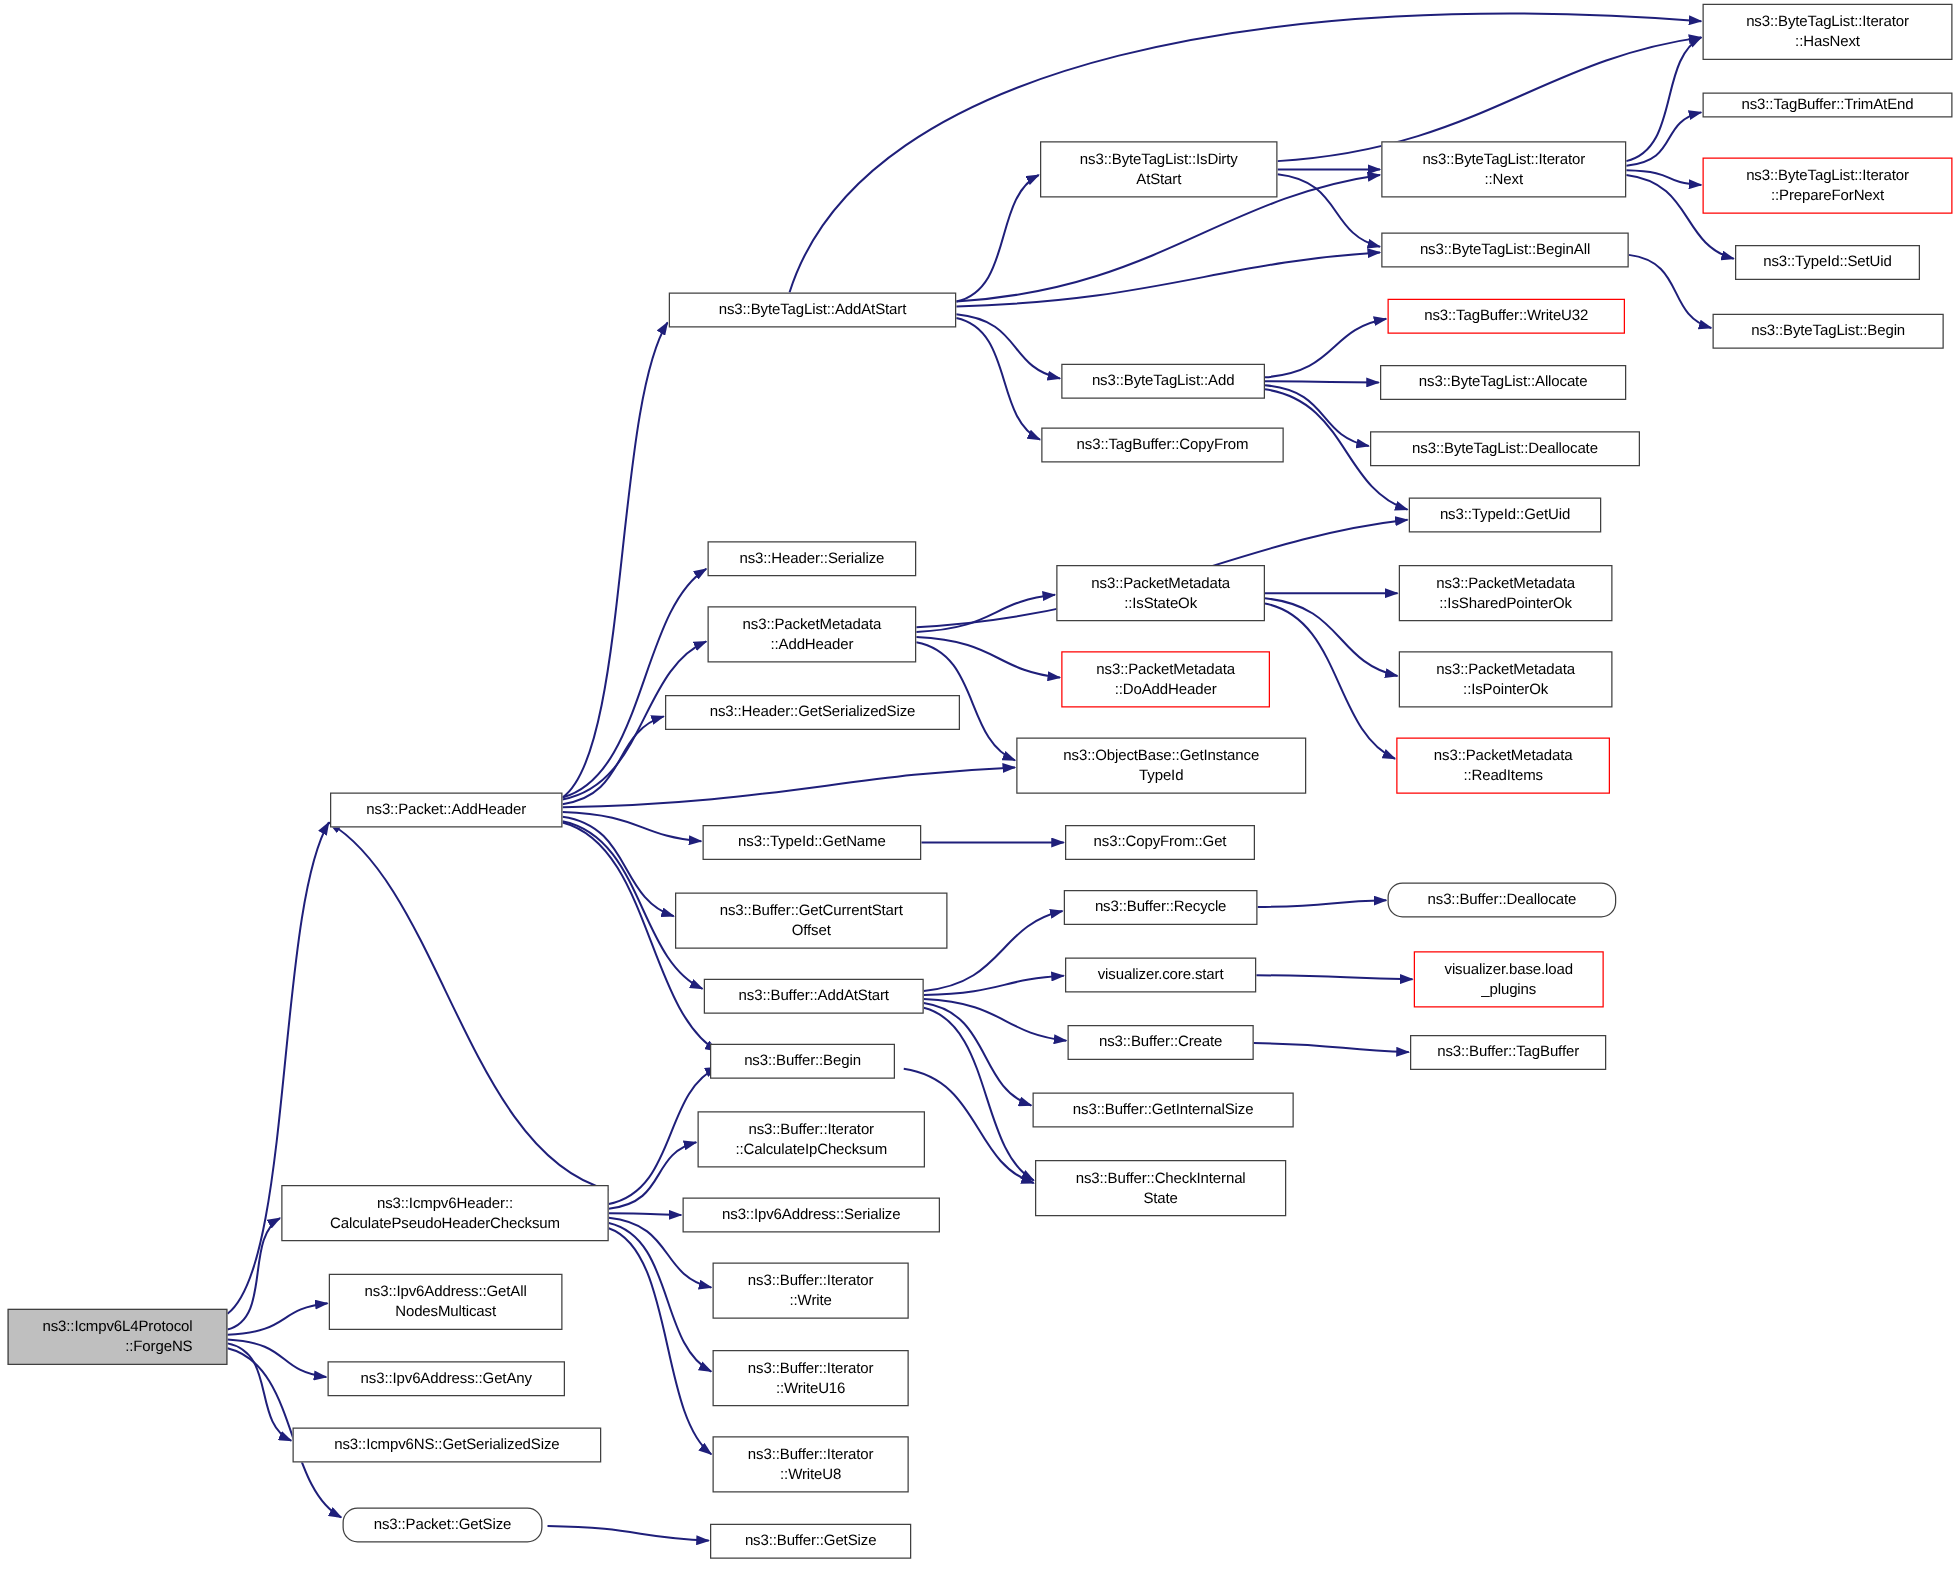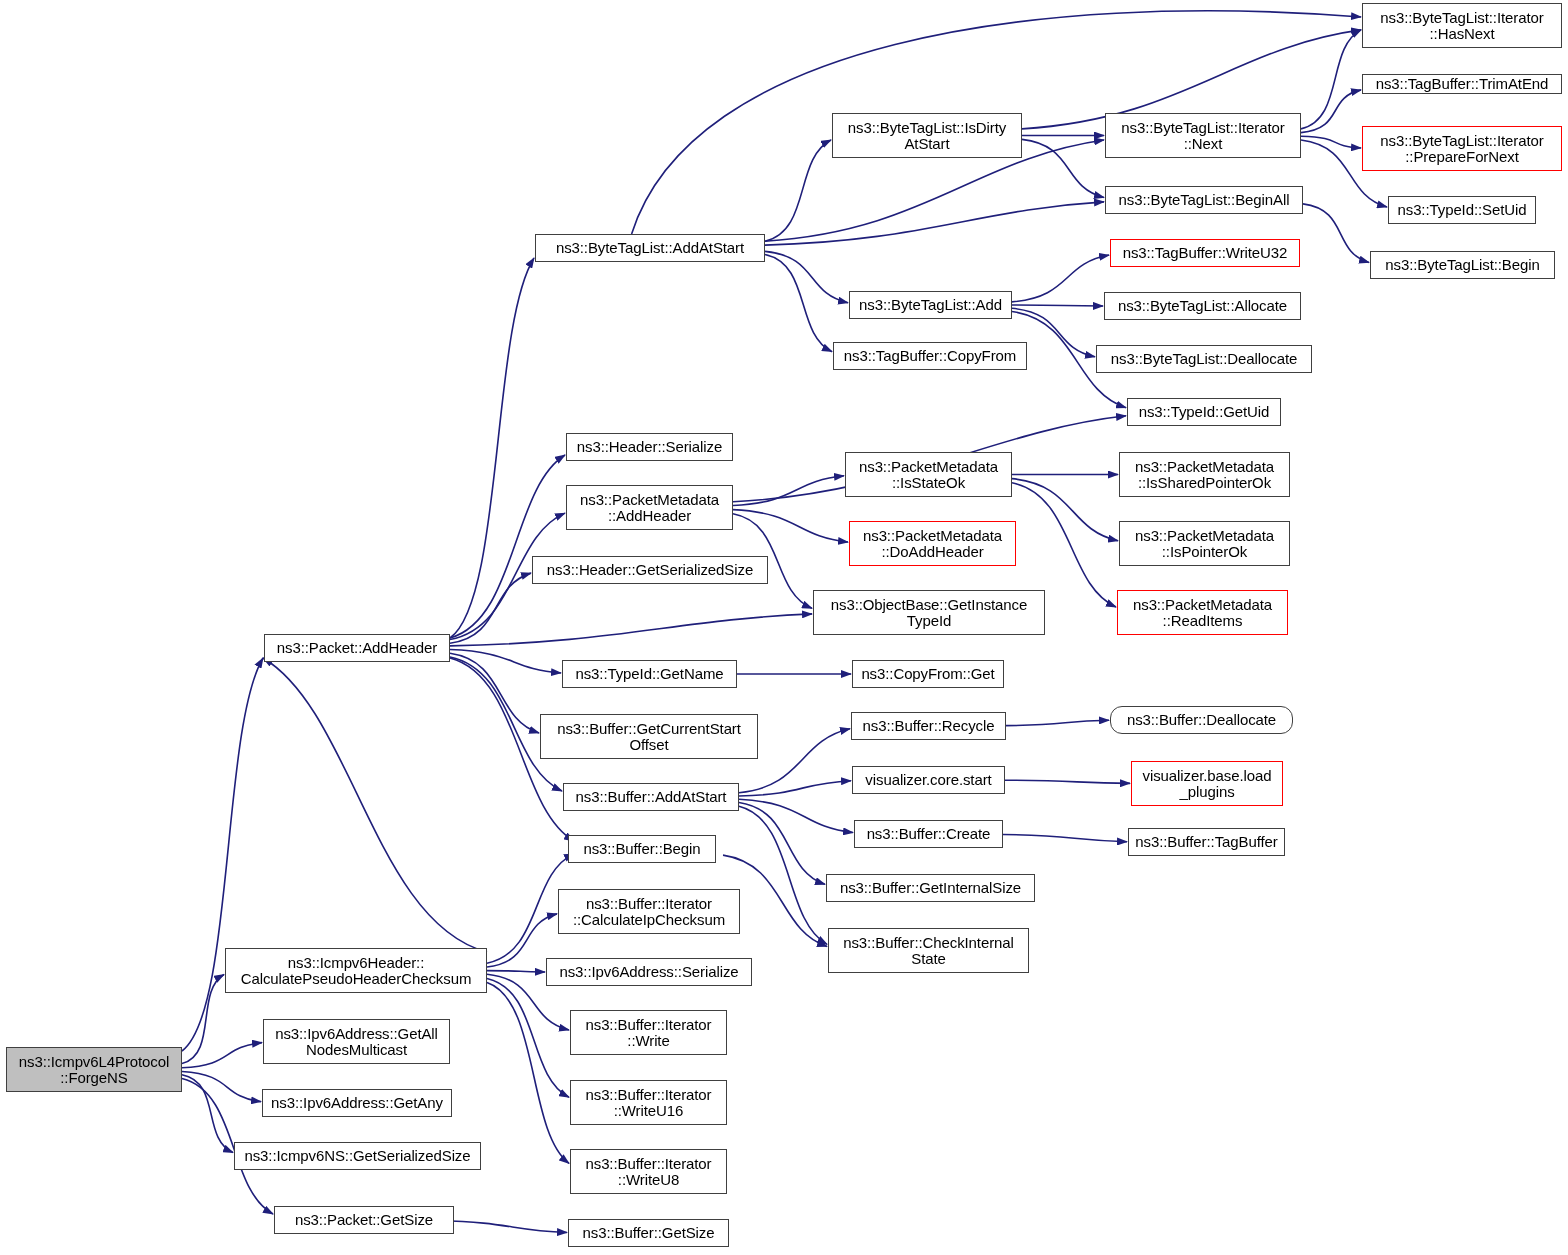--- a/index.html
+++ b/index.html
@@ -1,21 +1,21 @@
 <!DOCTYPE html>
 <html><head>
 <meta charset="utf-8">
 <style>
   html,body{margin:0;padding:0;background:#ffffff;}
   body{font-family:"Liberation Sans","DejaVu Sans",sans-serif;}
   #canvas{position:relative;width:1568px;height:1255px;background:#fff;overflow:hidden;}
   #edges{position:absolute;left:0;top:0;width:1568px;height:1255px;pointer-events:none;}
   .node{position:absolute;box-sizing:border-box;border:1px solid #404040;background:#ffffff;
         display:flex;align-items:center;justify-content:center;text-align:center;
-        font-size:15px;line-height:15.5px;color:#000;letter-spacing:-0.1px;white-space:pre-line;}
+        font-size:12px;line-height:15.5px;color:#000;letter-spacing:-0.1px;white-space:pre-line;}
   .node.red{border-color:#ff0000;}
   .node.root{background:#bfbfbf;border-color:#404040;}
 </style>
 </head>
 <body>
 
 <div id="canvas">
   <svg id="edges" viewBox="0 0 1568 1255">
     <defs>
       <marker id="ah" markerWidth="11" markerHeight="8" refX="10" refY="4" orient="auto" markerUnits="userSpaceOnUse">
@@ -76,21 +76,21 @@
         <path d="M487,952 C374.92,922.6 352.664,710.92 263,658" marker-end="url(#ah)" stroke="#1f1f7a"></path>
         <path d="M487,963.21 C541.54,952.2750000000001 530.3679999999999,873.543 574,853.86" marker-end="url(#ah)" stroke="#1f1f7a"></path>
         <path d="M487,966.96 C534.4,961.6500000000001 519.08,923.418 557,913.86" marker-end="url(#ah)" stroke="#1f1f7a"></path>
         <path d="M487,970.59 C529.36,970.725 511.112,971.697 545,971.94" marker-end="url(#ah)" stroke="#1f1f7a"></path>
         <path d="M487,974.22 C539.44,979.8000000000001 527.048,1019.976 569,1030.02" marker-end="url(#ah)" stroke="#1f1f7a"></path>
         <path d="M487,978.42 C539.44,990.3 527.048,1075.836 569,1097.22" marker-end="url(#ah)" stroke="#1f1f7a"></path>
         <path d="M487,982.56 C539.44,1000.65 527.048,1130.8980000000001 569,1163.46" marker-end="url(#ah)" stroke="#1f1f7a"></path>
         <path d="M438,1220.78 C510.18,1221.95 509.256,1230.374 567,1232.48" marker-end="url(#ah)" stroke="#1f1f7a"></path>
       </g>
   </svg>
-<div class="node root" style="left: 6px; top: 1047px; width: 176px; height: 45px;">ns3::Icmpv6L4Protocol
+<div class="node root" style="left: 6px; top: 1047px; width: 176px; height: 45px; text-align: right;">ns3::Icmpv6L4Protocol
 ::ForgeNS</div>
     <div class="node" style="left: 535px; top: 234px; width: 230px; height: 28px;">ns3::ByteTagList::AddAtStart</div>
     <div class="node" style="left: 832px; top: 113px; width: 190px; height: 45px;">ns3::ByteTagList::IsDirty
 AtStart</div>
     <div class="node" style="left: 1105px; top: 113px; width: 196px; height: 45px;">ns3::ByteTagList::Iterator
 ::Next</div>
     <div class="node" style="left: 1362px; top: 3px; width: 200px; height: 45px;">ns3::ByteTagList::Iterator
 ::HasNext</div>
     <div class="node" style="left: 1362px; top: 74px; width: 200px; height: 20px; text-align: center;">ns3::TagBuffer::TrimAtEnd</div>
     <div class="node red" style="left: 1362px; top: 126px; width: 200px; height: 45px;">ns3::ByteTagList::Iterator
@@ -145,15 +145,15 @@
     <div class="node" style="left: 570px; top: 1010px; width: 157px; height: 45px;">ns3::Buffer::Iterator
 ::Write</div>
     <div class="node" style="left: 570px; top: 1080px; width: 157px; height: 45px;">ns3::Buffer::Iterator
 ::WriteU16</div>
     <div class="node" style="left: 570px; top: 1149px; width: 157px; height: 45px;">ns3::Buffer::Iterator
 ::WriteU8</div>
     <div class="node" style="left: 263px; top: 1019px; width: 187px; height: 45px;">ns3::Ipv6Address::GetAll
 NodesMulticast</div>
     <div class="node" style="left: 262px; top: 1089px; width: 190px; height: 28px; text-align: right;">ns3::Ipv6Address::GetAny</div>
     <div class="node" style="left: 234px; top: 1142px; width: 247px; height: 28px;">ns3::Icmpv6NS::GetSerializedSize</div>
-    <div class="node" style="left: 274px; top: 1206px; width: 180px; height: 28px;">ns3::Packet::GetSize</div>
+    <div class="node" style="left: 274px; top: 1206px; width: 160px; height: 28px; border-radius: 12px;">ns3::Packet::GetSize</div>
     <div class="node" style="left: 568px; top: 1219px; width: 161px; height: 28px;">ns3::Buffer::GetSize</div>
   </div>
 
 </body></html>

